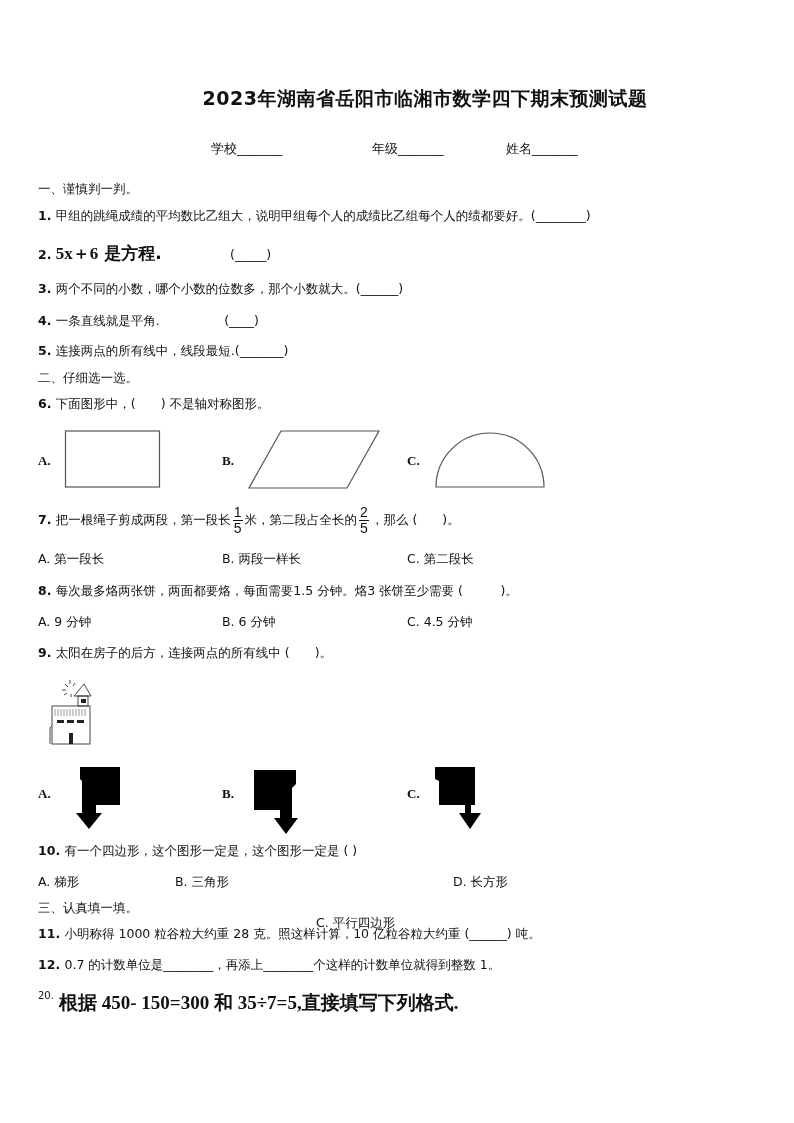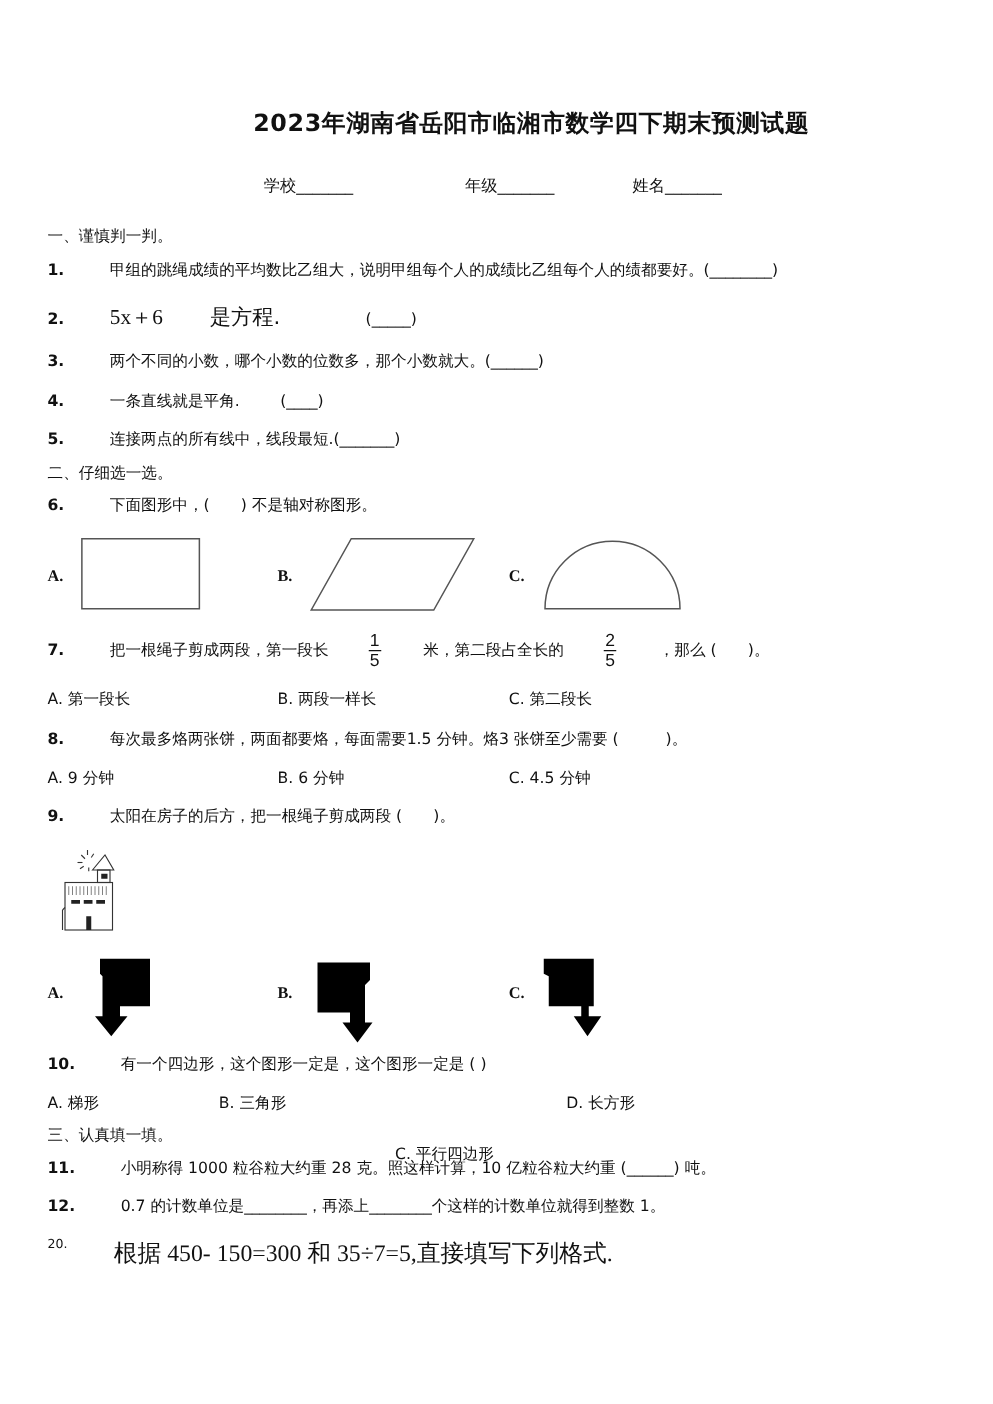--- a/index.html
+++ b/index.html
@@ -3,23 +3,23 @@
 <meta charset="utf-8">
 <style>
   html, body { margin: 0; padding: 0; background: #ffffff; }
   body { width: 794px; height: 1123px; position: relative; overflow: hidden;
          font-family: "DejaVu Serif", "Liberation Serif", serif; color: #111; }
   .abs { position: absolute; white-space: nowrap; }
   .title { left: 0; width: 794px; top: 86px; text-align: center; font-family: "DejaVu Sans", sans-serif;
            font-weight: bold; font-size: 19px; letter-spacing: 0.5px; padding-left: 28px; }
   .info { top: 140px; font-size: 13px; font-family: "DejaVu Sans", sans-serif; }
   .q { font-size: 12.5px; font-weight: bold; font-family: "DejaVu Sans", sans-serif; }
-  .q .t { font-weight: normal; margin-left: 32px; }
+  .q .t { font-weight: normal; }
   .sec { font-size: 12.5px; font-family: "DejaVu Sans", sans-serif; }
-  .big { font-size: 17px; font-weight: normal; font-family: "Liberation Serif", serif; margin-left: 32px; }
+  .big { font-size: 17px; font-weight: bold; font-family: "Liberation Serif", serif; }
   .opt { font-size: 12.5px; font-family: "DejaVu Sans", sans-serif; }
   .opt b { font-family: "Liberation Serif", serif; font-weight: bold; font-size: 13px; }
   .frac { display: inline-block; vertical-align: middle; text-align: center; font-family: "Liberation Sans", sans-serif;
           font-size: 14px; line-height: 15px; margin: 0 2px; }
   .frac span { display: block; }
   .frac .num { border-bottom: 1px solid #111; padding: 0 1px; }
   svg { position: absolute; overflow: visible; }
 </style>
 </head>
 <body>
@@ -44,21 +44,21 @@
 </div>
 
 <div class="abs q" style="left:38px; top:281px">
   <span>3.</span>
   <span class="t">两个不同的小数，哪个小数的位数多，那个小数就大。(______)</span>
 </div>
 
 <div class="abs q" style="left:38px; top:313px">
   <span>4.</span>
   <span class="t">一条直线就是平角.</span>
-  <span class="t" style="margin-left:28px">(____)</span>
+  <span class="t" style="margin-left:60px">(____)</span>
 </div>
 
 <div class="abs q" style="left:38px; top:343px">
   <span>5.</span>
   <span class="t">连接两点的所有线中，线段最短.(_______)</span>
 </div>
 
 <div class="abs sec" style="left:38px; top:370px">二、仔细选一选。</div>
 
 <div class="abs q" style="left:38px; top:396px">
@@ -90,21 +90,21 @@
 <div class="abs q" style="left:38px; top:583px">
   <span>8.</span>
   <span class="t">每次最多烙两张饼，两面都要烙，每面需要1.5 分钟。烙3 张饼至少需要 (　　　)。</span>
 </div>
 <div class="abs opt" style="left:38px; top:614px">A. 9 分钟</div>
 <div class="abs opt" style="left:222px; top:614px">B. 6 分钟</div>
 <div class="abs opt" style="left:407px; top:614px">C. 4.5 分钟</div>
 
 <div class="abs q" style="left:38px; top:645px">
   <span>9.</span>
-  <span class="t">太阳在房子的后方，把一根绳子剪成两段 (　　)。</span>
+  <span class="t">太阳在房子的后方，连接两点的所有线中 (　　)。</span>
 </div>
 
 <svg style="left:48px; top:678px" width="50" height="68">
   <g stroke="#333" stroke-width="0.9" fill="none">
     <line x1="17" y1="6" x2="20" y2="9"></line>
       <line x1="22" y1="2" x2="22" y2="6"></line>
       <line x1="27" y1="5" x2="25" y2="8"></line>
     <line x1="14" y1="12" x2="18" y2="12"></line>
       <line x1="16" y1="17" x2="19" y2="15"></line>
       <line x1="23" y1="19" x2="23" y2="16"></line>

